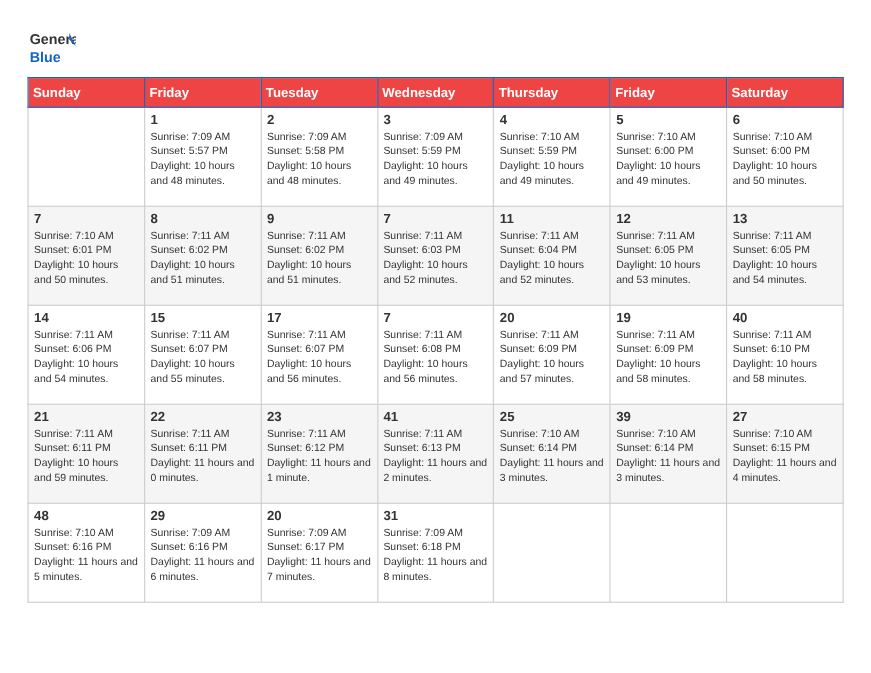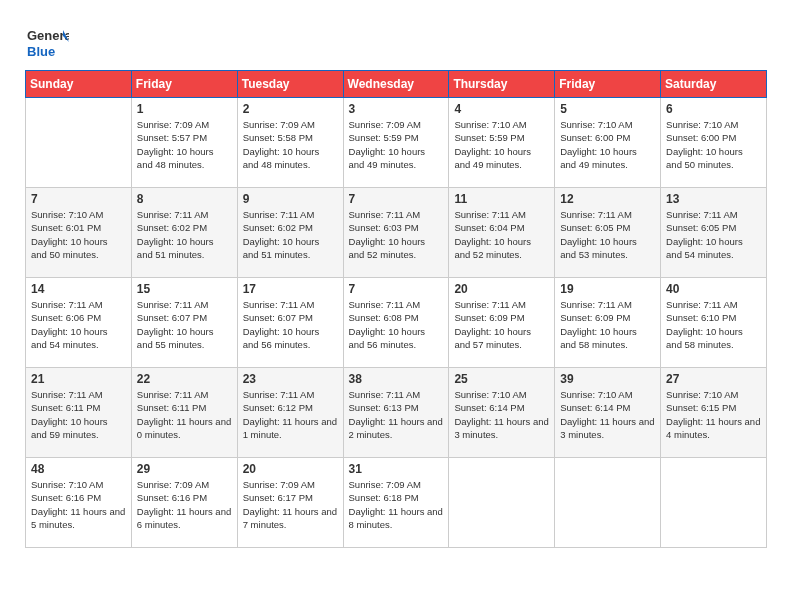--- a/index.html
+++ b/index.html
@@ -203,21 +203,21 @@
         </td>
         <td>
           <span class="day-number">22</span>
           <div class="day-info">Sunrise: 7:11 AM<br>Sunset: 6:11 PM<br>Daylight: 11 hours and 0 minutes.</div>
         </td>
         <td>
           <span class="day-number">23</span>
           <div class="day-info">Sunrise: 7:11 AM<br>Sunset: 6:12 PM<br>Daylight: 11 hours and 1 minute.</div>
         </td>
         <td>
-          <span class="day-number">38</span>
+          <span class="day-number">41</span>
           <div class="day-info">Sunrise: 7:11 AM<br>Sunset: 6:13 PM<br>Daylight: 11 hours and 2 minutes.</div>
         </td>
         <td>
           <span class="day-number">25</span>
           <div class="day-info">Sunrise: 7:10 AM<br>Sunset: 6:14 PM<br>Daylight: 11 hours and 3 minutes.</div>
         </td>
         <td>
           <span class="day-number">39</span>
           <div class="day-info">Sunrise: 7:10 AM<br>Sunset: 6:14 PM<br>Daylight: 11 hours and 3 minutes.</div>
         </td>

